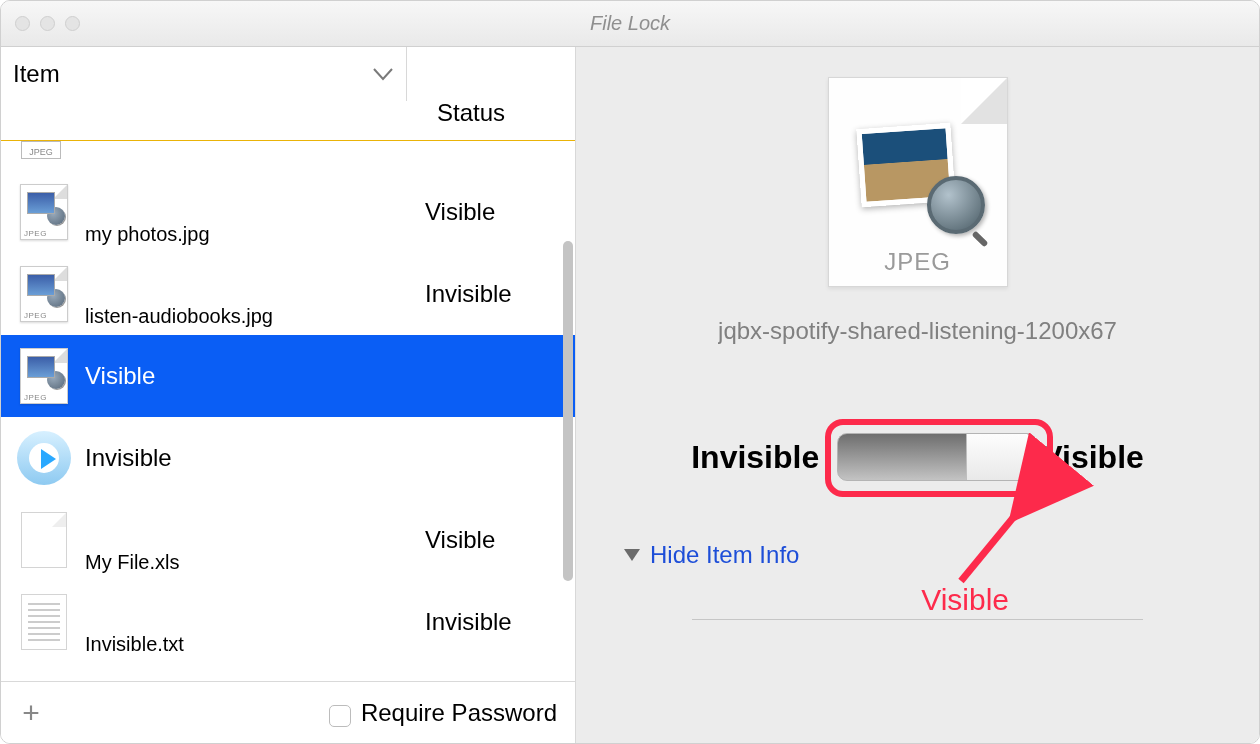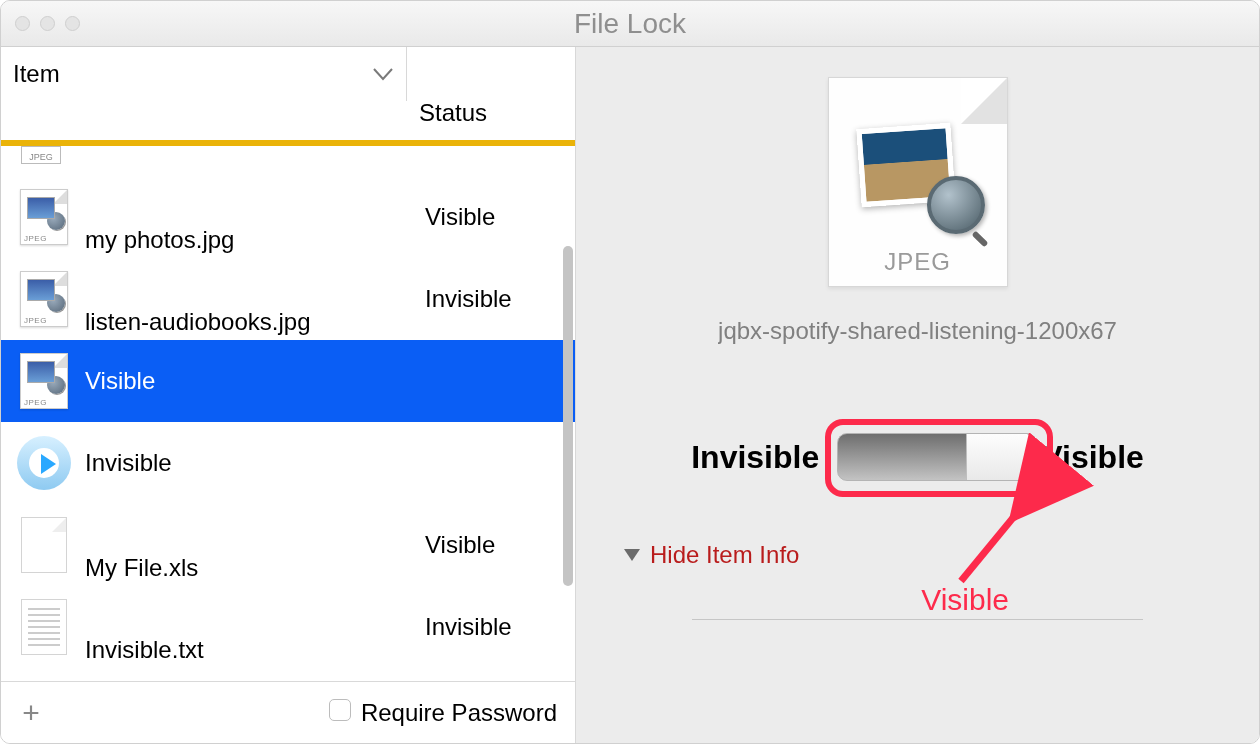--- a/index.html
+++ b/index.html
@@ -2,40 +2,40 @@
 <html><head>
 <meta charset="utf-8">
 <style>
 *{box-sizing:border-box;margin:0;padding:0;font-family:-apple-system,BlinkMacSystemFont,"Helvetica Neue",Arial,sans-serif;-webkit-font-smoothing:antialiased;}
 html,body{width:1260px;height:744px;background:#fff;}
 body{display:flex;flex-direction:column;border:1px solid #d0d0d0;border-radius:10px;overflow:hidden;box-shadow:0 1px 0 rgba(0,0,0,.04) inset;}
 
 .titlebar{height:46px;display:flex;align-items:center;background:linear-gradient(#f7f7f7,#e9e9e9);border-bottom:1px solid #d0d0d0;position:relative;}
 .traffic{display:flex;gap:10px;margin-left:14px;}
 .traffic .dot{width:15px;height:15px;border-radius:50%;background:#e4e4e4;border:1px solid #cfcfcf;}
-.titlebar .title{position:absolute;left:50%;transform:translateX(-50%);font-size:28px;color:#8f8f8f;}
+.titlebar .title{position:absolute;left:50%;transform:translateX(-50%);font-size:20px;color:#8f8f8f;font-style:italic;}
 
 .main{flex:1;display:flex;overflow:hidden;}
 .leftpane{width:575px;display:flex;flex-direction:column;border-right:1px solid #d8d8d8;}
 .rightpane{flex:1;background:#ececec;display:flex;flex-direction:column;align-items:center;padding-top:30px;}
 
-.colhead{display:flex;border-bottom:6px solid #eab308;}
+.colhead{display:flex;border-bottom:1px solid #eab308;gap:18px;}
 .colhead .col{display:flex;align-items:center;height:54px;font-size:24px;color:#000;padding:0 12px;border-right:1px solid #d8d8d8;}
 .colhead .col.item{width:406px;justify-content:space-between;}
 .colhead .col.status{flex:1;border-right:none;margin-top:39px;}
 .chev{width:22px;height:14px;}
 .chev svg{display:block;}
 
 .list{flex:1;overflow:hidden;position:relative;}
 .scrollbar{position:absolute;right:2px;top:100px;width:10px;height:340px;background:#c4c4c4;border-radius:5px;}
 .row{display:flex;align-items:center;height:82px;padding-left:16px;}
 .row.first{height:30px;align-items:flex-start;}
 .row.sel{background:#0a5ef5;color:#fff;}
 .row .icon{width:54px;height:54px;margin-right:14px;display:flex;align-items:center;justify-content:center;}
-.row .name{flex:1;font-size:24px;white-space:nowrap;overflow:hidden;text-overflow:ellipsis;margin-top:45px;}
+.row .name{flex:1;font-size:20px;white-space:nowrap;overflow:hidden;text-overflow:ellipsis;margin-top:45px;}
 .row .status{width:150px;font-size:24px;padding-right:12px;}
 
 .jpeg-file{width:48px;height:56px;background:#fff;border:1px solid #ccc;position:relative;box-shadow:0 1px 2px rgba(0,0,0,.15);}
 .jpeg-file::before{content:"";position:absolute;top:0;right:0;width:14px;height:14px;background:linear-gradient(135deg,#fff 49%,#ddd 51%);}
 .jpeg-file::after{content:"";position:absolute;top:7px;left:6px;width:26px;height:20px;background:linear-gradient(#3b5ea8,#6a9ed6);border:1px solid #aaa;}
 .jpeg-file .loupe{position:absolute;right:2px;bottom:14px;width:18px;height:18px;border-radius:50%;background:radial-gradient(circle at 35% 35%,#9ab,#567);box-shadow:1px 1px 0 rgba(0,0,0,.4);}
 .jpeg-file .tag{position:absolute;bottom:1px;left:3px;font-size:8px;color:#888;letter-spacing:.5px;}
 
 .jpeg-small{width:40px;height:18px;border:1px solid #bbb;background:#fff;font-size:9px;color:#888;display:flex;align-items:flex-end;justify-content:center;padding-bottom:1px;margin-left:4px;}
 
@@ -44,42 +44,42 @@
 
 .txt-file{width:46px;height:56px;background:#fff;border:1px solid #d4d4d4;position:relative;padding:8px 6px;}
 .txt-file::after{content:"";display:block;width:100%;height:100%;background:repeating-linear-gradient(#ccc,#ccc 2px,transparent 2px,transparent 6px);}
 
 .flv-file{width:54px;height:54px;border-radius:50%;background:linear-gradient(#d7f0ff,#8ecaf1);position:relative;}
 .flv-file::before{content:"";position:absolute;inset:12px;border-radius:50%;background:#fff;}
 .flv-file::after{content:"";position:absolute;left:24px;top:18px;border-left:15px solid #29a8ff;border-top:10px solid transparent;border-bottom:10px solid transparent;}
 
 .footer{height:62px;display:flex;align-items:center;border-top:1px solid #d9d9d9;background:#fff;}
 .add{width:60px;height:100%;display:flex;align-items:center;justify-content:center;font-size:30px;color:#888;font-weight:300;}
-.reqpw{display:flex;align-items:flex-start;margin-left:auto;margin-right:18px;font-size:24px;color:#000;}
+.reqpw{display:flex;align-items:flex-end;margin-left:auto;margin-right:18px;font-size:24px;color:#000;}
 .checkbox{width:22px;height:22px;border:1px solid #bcbcbc;border-radius:5px;background:#fff;margin-right:10px;}
 
 .big-preview{width:180px;height:210px;background:#fefefe;border:1px solid #d7d7d7;position:relative;box-shadow:0 2px 4px rgba(0,0,0,.08);}
 .big-preview .fold{position:absolute;top:0;right:0;width:46px;height:46px;background:linear-gradient(135deg,#fff 49%,#e2e2e2 51%);}
 .big-preview .photo{position:absolute;top:48px;left:30px;width:94px;height:78px;background:linear-gradient(#1b4f7a 45%,#b89763 46%);border:5px solid #fff;box-shadow:0 2px 6px rgba(0,0,0,.3);transform:rotate(-4deg);}
 .big-preview .loupe{position:absolute;right:22px;bottom:52px;width:58px;height:58px;border-radius:50%;background:radial-gradient(circle at 35% 30%,#b2c2cc,#4b5d66);border:4px solid #5a6a73;box-shadow:2px 2px 4px rgba(0,0,0,.3);}
 .big-preview .handle{position:absolute;right:18px;bottom:44px;width:18px;height:6px;background:#666;border-radius:3px;transform:rotate(45deg);}
 .big-preview .label{position:absolute;bottom:10px;width:100%;text-align:center;font-size:24px;color:#9a9a9a;letter-spacing:1px;}
 .filename{margin-top:30px;font-size:24px;color:#808080;max-width:540px;white-space:nowrap;overflow:hidden;}
 
 .toggle-wrap{margin-top:88px;display:flex;align-items:center;gap:0;position:relative;}
 .toggle-wrap .lbl{font-size:32px;font-weight:700;color:#000;}
 .toggle{width:200px;height:48px;border-radius:10px;border:1px solid #b4b4b4;background:linear-gradient(#6e6e6e,#c3c3c3);display:flex;justify-content:flex-end;overflow:hidden;}
 .toggle .knob{width:70px;height:46px;background:linear-gradient(#fdfdfd,#e9e9e9);border-radius:0 9px 9px 0;border-left:1px solid #bfbfbf;}
 .highlight{position:absolute;left:134px;top:-14px;width:228px;height:78px;border:6px solid #fd2a4b;border-radius:18px;pointer-events:none;}
 
 .anno{position:absolute;left:230px;top:74px;width:160px;height:100px;pointer-events:none;}
 .anno svg{overflow:visible;}
 .anno-label{position:absolute;left:0;top:76px;font-size:30px;color:#fd2a4b;font-weight:500;}
 
-.hideinfo{margin-top:60px;align-self:flex-start;margin-left:48px;display:flex;align-items:center;font-size:24px;color:#b91c1c;}
+.hideinfo{margin-top:60px;align-self:flex-start;margin-left:48px;display:flex;align-items:center;font-size:24px;color:#1d4ed8;}
 .hideinfo .tri{width:0;height:0;border-left:8px solid transparent;border-right:8px solid transparent;border-top:12px solid #6b6b6b;margin-right:10px;}
 .hr{margin-top:50px;width:66%;height:1px;background:#c6c6c6;}
 </style>
 </head>
 <body>
 
 <div class="titlebar">
   <div class="traffic">
     <div class="dot"></div>
     <div class="dot"></div>

